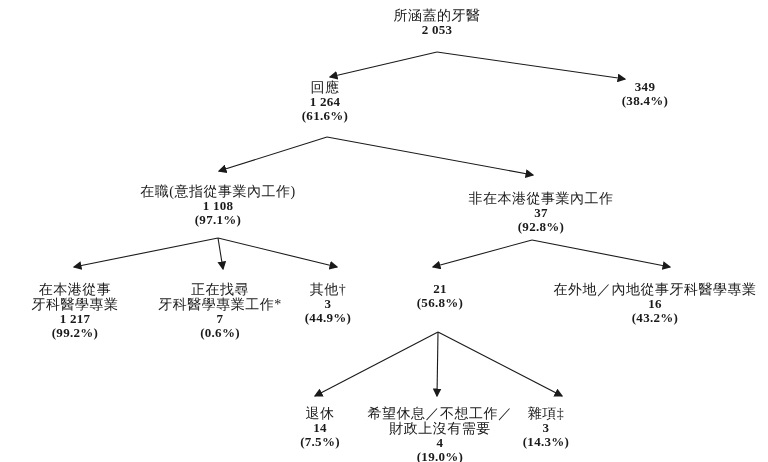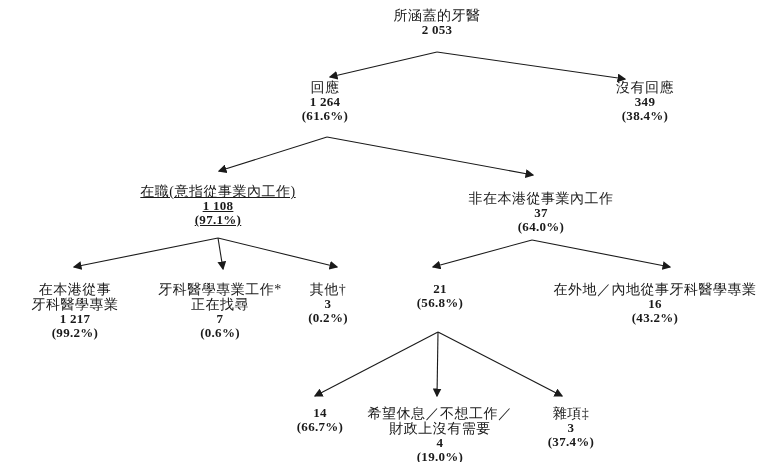--- a/index.html
+++ b/index.html
@@ -79,69 +79,69 @@
       <div class="node" style="left: 437px; top: 8px;">
         <div class="label">所涵蓋的牙醫</div>
         <div class="value">2 053</div>
       </div>
       <div class="node" style="left: 325px; top: 80px;">
         <div class="label">回應</div>
         <div class="value">1 264</div>
         <div class="percent">(61.6%)</div>
       </div>
       <div class="node" style="left: 645px; top: 80px;">
-        <div class="label">沒有回應</div>
         <div class="value">349</div>
         <div class="percent">(38.4%)</div>
       </div>
-      <div class="node" style="left: 218px; top: 184px; text-decoration: underline;">
+      <div class="node" style="left: 218px; top: 184px;">
         <div class="label">在職(意指從事業內工作)</div>
         <div class="value">1 108</div>
         <div class="percent">(97.1%)</div>
       </div>
       <div class="node" style="left: 541px; top: 191px;">
         <div class="label">非在本港從事業內工作</div>
         <div class="value">37</div>
-        <div class="percent">(64.0%)</div>
+        <div class="percent">(92.8%)</div>
       </div>
       <div class="node" style="left: 75px; top: 282px;">
         <div class="label">在本港從事</div>
         <div class="label">牙科醫學專業</div>
         <div class="value">1 217</div>
         <div class="percent">(99.2%)</div>
       </div>
       <div class="node" style="left: 220px; top: 282px;">
+        <div class="label">正在找尋</div>
         <div class="label">牙科醫學專業工作*</div>
-        <div class="label">正在找尋</div>
         <div class="value">7</div>
         <div class="percent">(0.6%)</div>
       </div>
       <div class="node" style="left: 328px; top: 282px;">
         <div class="label">其他†</div>
         <div class="value">3</div>
-        <div class="percent">(0.2%)</div>
+        <div class="percent">(44.9%)</div>
       </div>
       <div class="node" style="left: 440px; top: 282px;">
         <div class="value">21</div>
         <div class="percent">(56.8%)</div>
       </div>
       <div class="node" style="left: 655px; top: 282px;">
         <div class="label">在外地／內地從事牙科醫學專業</div>
         <div class="value">16</div>
         <div class="percent">(43.2%)</div>
       </div>
       <div class="node" style="left: 320px; top: 406px;">
+        <div class="label">退休</div>
         <div class="value">14</div>
-        <div class="percent">(66.7%)</div>
+        <div class="percent">(7.5%)</div>
       </div>
       <div class="node" style="left: 440px; top: 406px;">
         <div class="label">希望休息／不想工作／</div>
         <div class="label">財政上沒有需要</div>
         <div class="value">4</div>
         <div class="percent">(19.0%)</div>
       </div>
-      <div class="node" style="left: 571px; top: 406px;">
+      <div class="node" style="left: 546px; top: 406px;">
         <div class="label">雜項‡</div>
         <div class="value">3</div>
-        <div class="percent">(37.4%)</div>
+        <div class="percent">(14.3%)</div>
       </div>
     </div>
 </div>
 
 </body></html>

